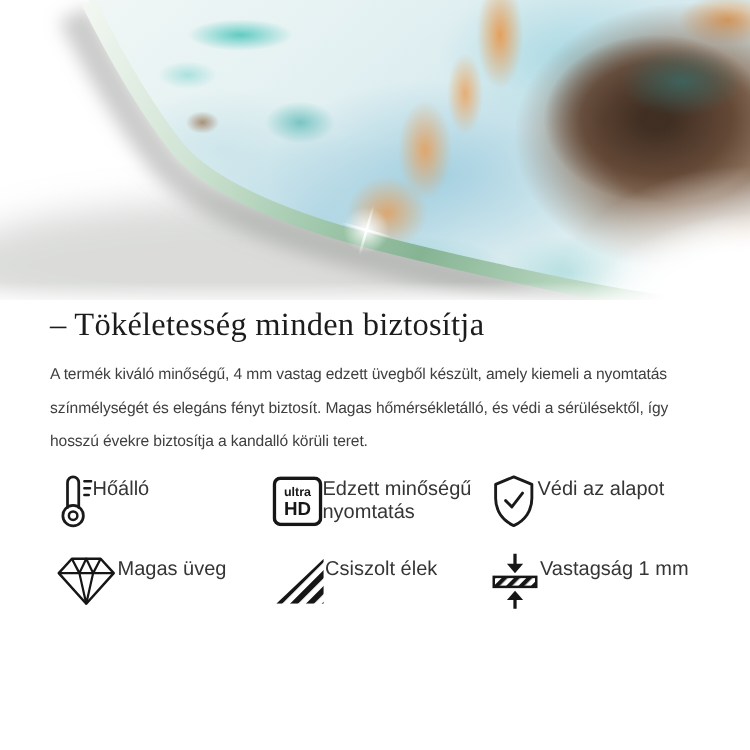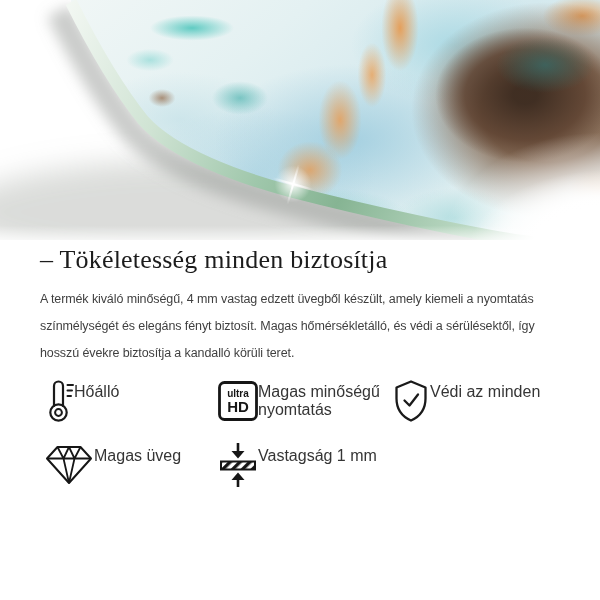--- a/index.html
+++ b/index.html
@@ -148,43 +148,60 @@
     </div>
 
     <div class="feature">
       <div class="icon-box">
         <svg width="40" height="40" viewBox="0 0 40 40">
           <rect x="1.5" y="1.5" width="37" height="37" rx="5" fill="none" stroke="#161616" stroke-width="2.8"></rect>
           <text x="20" y="15.5" text-anchor="middle" font-family="Liberation Sans, sans-serif" font-size="10" font-weight="700" fill="#161616">ultra</text>
           <text x="20" y="31" text-anchor="middle" font-family="Liberation Sans, sans-serif" font-size="15" font-weight="700" fill="#161616">HD</text>
         </svg>
       </div>
-      <span class="feature-label">Magas minőségű nyomtatás</span>
+      <span class="feature-label">Edzett minőségű nyomtatás</span>
     </div>
 
     <div class="feature">
       <div class="icon-box">
         <svg width="38" height="44" viewBox="0 0 38 44">
           <path d="M19 2.5 L33.5 8.5 V19.5 C33.5 29.5 28 37.5 19 41.5 C10 37.5 4.5 29.5 4.5 19.5 V8.5 Z" fill="none" stroke="#1a1a1a" stroke-width="2.3" stroke-linejoin="round"></path>
           <path d="M12.5 21.5 L17.5 26.5 L26 15.5" fill="none" stroke="#1a1a1a" stroke-width="2.3" stroke-linecap="round" stroke-linejoin="round"></path>
         </svg>
       </div>
-      <span class="feature-label">Védi az minden</span>
+      <span class="feature-label">Védi az alapot</span>
     </div>
 
     <div class="feature">
       <div class="icon-box">
         <svg width="50" height="42" viewBox="0 0 50 42">
           <path d="M13.5 3 H36.5 L47 14.5 L25 39 L3 14.5 Z" fill="none" stroke="#161616" stroke-width="2" stroke-linejoin="round"></path>
           <path d="M3 14.5 H47 M13.5 3 L19.5 14.5 L25 3 L30.5 14.5 L36.5 3 M19.5 14.5 L25 39 M30.5 14.5 L25 39" fill="none" stroke="#161616" stroke-width="1.8" stroke-linejoin="round"></path>
         </svg>
       </div>
       <span class="feature-label">Magas üveg</span>
     </div>
 
+    <div class="feature">
+      <div class="icon-box">
+        <svg width="42" height="38" viewBox="0 0 42 38">
+          <defs>
+            <pattern id="stripesA" width="9" height="9" patternUnits="userSpaceOnUse" patternTransform="rotate(45)">
+              <rect width="9" height="9" fill="#ffffff"></rect>
+              <rect width="4.6" height="9" fill="#161616"></rect>
+            </pattern>
+            <clipPath id="triA">
+                <path d="M41 1 L41 37 L3 37 Z"></path>
+              </clipPath>
+          </defs>
+          <rect width="42" height="38" fill="url(#stripesA)" clip-path="url(#triA)"></rect>
+        </svg>
+      </div>
+      <span class="feature-label">Csiszolt élek</span>
+    </div>
 
     <div class="feature">
       <div class="icon-box">
         <svg width="40" height="46" viewBox="0 0 40 46">
           <defs>
             <pattern id="stripesB" width="7" height="7" patternUnits="userSpaceOnUse" patternTransform="rotate(45)">
               <rect width="7" height="7" fill="#ffffff"></rect>
               <rect width="3.4" height="7" fill="#161616"></rect>
             </pattern>
           </defs>

